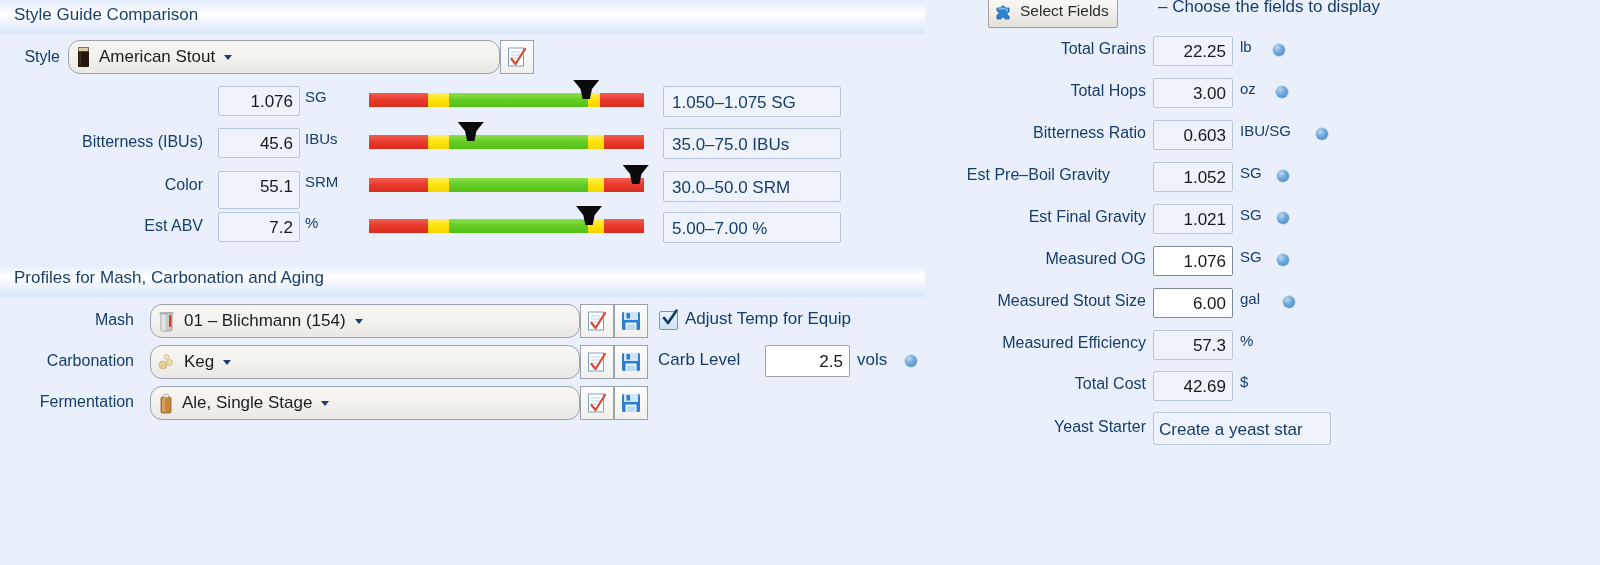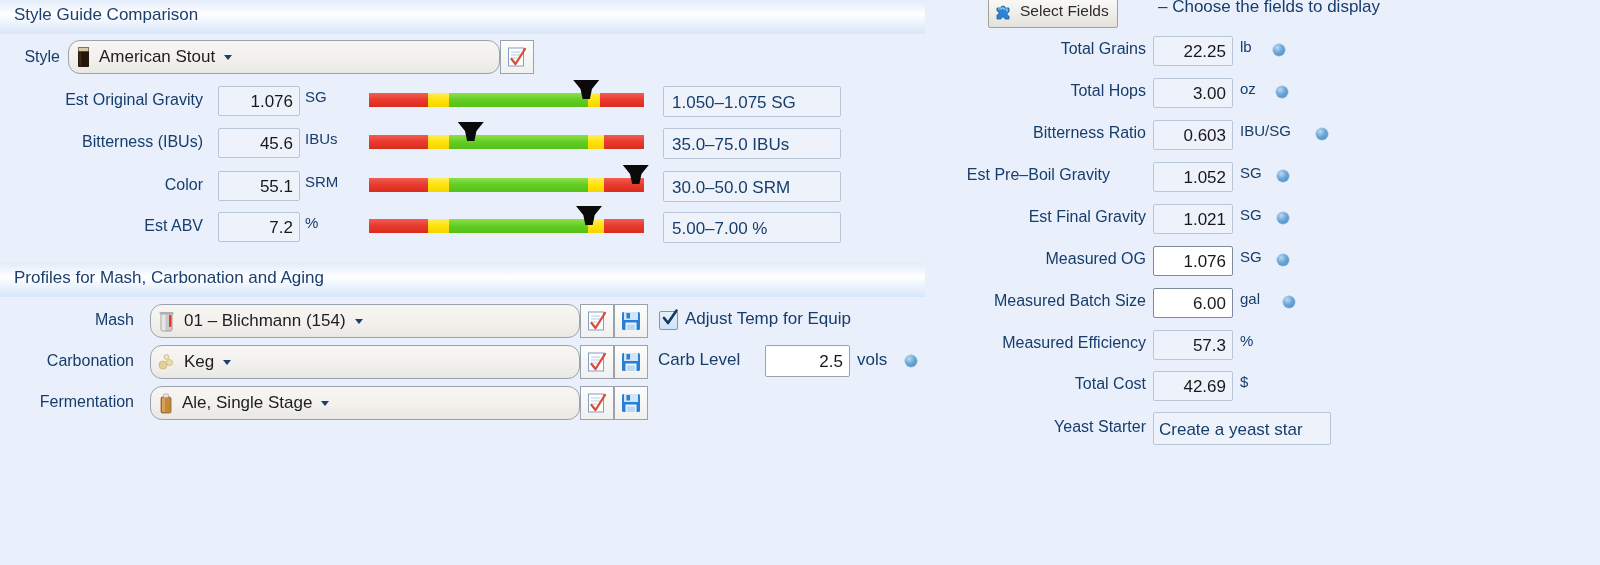--- a/index.html
+++ b/index.html
@@ -212,21 +212,20 @@
   <div class="iconbtn" style="left:500px; top:40px;">
     <svg class="ico" width="22" height="22" viewBox="0 0 22 22">
       <rect x="2.5" y="2" width="15" height="18" fill="#ffffff" stroke="#7f9fc4" stroke-width="1"></rect>
       <line x1="5" y1="6" x2="14" y2="6" stroke="#b9cde2" stroke-width="1"></line>
       <line x1="5" y1="9" x2="14" y2="9" stroke="#b9cde2" stroke-width="1"></line>
       <line x1="5" y1="12" x2="11" y2="12" stroke="#b9cde2" stroke-width="1"></line>
       <path d="M5.5 13 L9.5 18 L19 3" fill="none" stroke="#d94b3a" stroke-width="2.3" stroke-linecap="round" stroke-linejoin="round"></path>
     </svg>
   </div>
 
-  <div class="lbl" style="left:0px; top:91px; width:203px;">Est Original Gravity</div>
   <div class="vbox" style="left:218px; top:86px; width:82px; height:30px; line-height:26px;">1.076</div>
   <div class="unit" style="left:305px; top:88px;">SG</div>
   <div class="slider" style="left:369px; top:93px; width:275px;">
     <div class="seg red" style="width:21.5%"></div>
     <div class="seg yellow" style="width:7.5%"></div>
     <div class="seg green" style="width:50.5%"></div>
     <div class="seg yellow" style="width:4.5%"></div>
     <div class="seg red" style="width:16%"></div>
     <div class="marker" style="left:79%;">
         <div class="tri"></div>
@@ -243,21 +242,21 @@
     <div class="seg green" style="width:50.5%"></div>
     <div class="seg yellow" style="width:6%"></div>
     <div class="seg red" style="width:14.5%"></div>
     <div class="marker" style="left:37%;">
         <div class="tri"></div>
       </div>
   </div>
   <div class="rangebox" style="left:663px; top:128px; width:178px; height:31px; line-height:25px;">35.0–75.0 IBUs</div>
 
   <div class="lbl" style="left:0px; top:176px; width:203px;">Color</div>
-  <div class="vbox" style="left:218px; top:171px; width:82px; height:30px; line-height:26px;">55.1</div>
+  <div class="vbox" style="left:218px; top:171px; width:82px; height:38px; line-height:26px;">55.1</div>
   <div class="unit" style="left:305px; top:173px;">SRM</div>
   <div class="slider" style="left:369px; top:178px; width:275px;">
     <div class="seg red" style="width:21.5%"></div>
     <div class="seg yellow" style="width:7.5%"></div>
     <div class="seg green" style="width:50.5%"></div>
     <div class="seg yellow" style="width:6%"></div>
     <div class="seg red" style="width:14.5%"></div>
     <div class="marker" style="left:97%;">
         <div class="tri"></div>
       </div>
@@ -422,21 +421,21 @@
   <div class="lbl" style="left:940px; top:208px; width:206px;">Est Final Gravity</div>
   <div class="vbox" style="left:1153px; top:204px; width:80px; height:30px; line-height:26px;">1.021</div>
   <div class="unit" style="left:1240px; top:206px;">SG</div>
   <div class="dot" style="left:1277px; top:212px;"></div>
 
   <div class="lbl" style="left:940px; top:250px; width:206px;">Measured OG</div>
   <div class="vbox editable" style="left:1153px; top:246px; width:80px; height:30px; line-height:26px;">1.076</div>
   <div class="unit" style="left:1240px; top:248px;">SG</div>
   <div class="dot" style="left:1277px; top:254px;"></div>
 
-  <div class="lbl" style="left:930px; top:292px; width:216px;">Measured Batch Size</div>
+  <div class="lbl" style="left:930px; top:292px; width:216px;">Measured Stout Size</div>
   <div class="vbox editable" style="left:1153px; top:288px; width:80px; height:30px; line-height:26px;">6.00</div>
   <div class="unit" style="left:1240px; top:290px;">gal</div>
   <div class="dot" style="left:1283px; top:296px;"></div>
 
   <div class="lbl" style="left:930px; top:334px; width:216px;">Measured Efficiency</div>
   <div class="vbox" style="left:1153px; top:330px; width:80px; height:30px; line-height:26px;">57.3</div>
   <div class="unit" style="left:1240px; top:332px;">%</div>
 
   <div class="lbl" style="left:930px; top:375px; width:216px;">Total Cost</div>
   <div class="vbox" style="left:1153px; top:371px; width:80px; height:30px; line-height:26px;">42.69</div>

